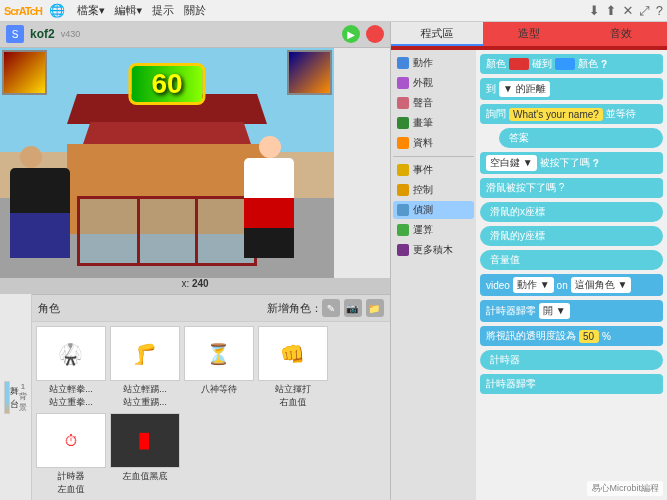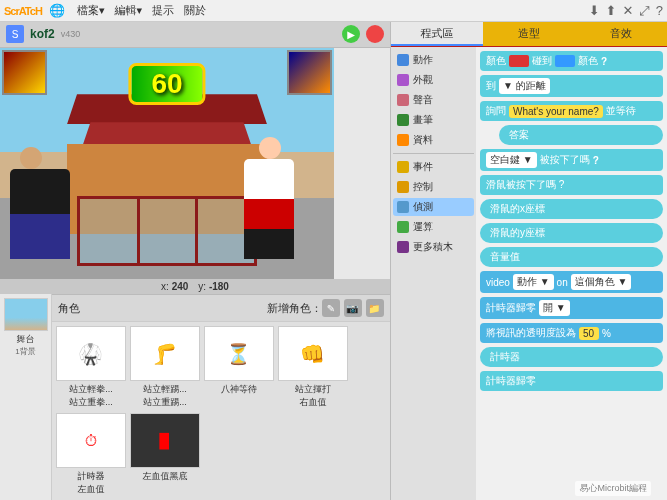--- a/index.html
+++ b/index.html
@@ -250,24 +250,25 @@
       background: linear-gradient(135deg, #00008B, #FF8C00);
       overflow: hidden;
     }
 
     
     #coords {
       background: #c8c8c8;
       height: 16px;
       display: flex;
       align-items: center;
-      justify-content: center;
+      justify-content: flex-start;
       font-size: 10px;
       color: #333;
       gap: 10px;
+      flex-direction: column;
     }
 
     
     #sprite-panel {
       flex: 1;
       background: #e0e0e0;
       border-top: 1px solid #bbb;
     }
     #sprite-panel-header {
       display: flex;
@@ -321,24 +322,24 @@
       margin-bottom: 2px;
       position: relative;
       overflow: hidden;
     }
     .sprite-thumb-img .sprite-figure {
       font-size: 28px;
     }
 
     
     #stage-thumb-panel {
-      width: 52px;
+      width: 32px;
       padding: 4px;
       display: flex;
-      flex-direction: column;
+      flex-direction: row;
       align-items: center;
       font-size: 9px;
       color: #333;
       border-right: 1px solid #ccc;
     }
     #stage-thumb-img {
       width: 44px;
       height: 33px;
       background: linear-gradient(180deg, #87ceeb 60%, #d2b48c 100%);
       border: 1px solid #ccc;
@@ -353,22 +354,22 @@
       width: 277px;
       background: #e8e8e8;
       border-left: 1px solid #bbb;
       display: flex;
       flex-direction: column;
     }
 
     
     #tabs-bar {
       display: flex;
-      background: #eab308;
-      border-bottom: 1px solid #b91c1c;
+      background: #ef4444;
+      border-bottom: 4px solid #b91c1c;
     }
     .tab-btn {
       flex: 1;
       height: 24px;
       display: flex;
       align-items: center;
       justify-content: center;
       font-size: 11px;
       color: #333;
       cursor: pointer;
@@ -455,21 +456,21 @@
       font-size: 10px;
       display: inline-flex;
       align-items: center;
       gap: 2px;
     }
 
     
     #watermark {
       position: absolute;
       bottom: 4px;
-      right: 16px;
+      right: 4px;
       font-size: 9px;
       color: rgba(0,0,0,0.5);
       background: rgba(255,255,255,0.7);
       padding: 1px 4px;
       border-radius: 2px;
     }
     #right-panel { position: relative; }
   </style>
 </head>
 <body>

